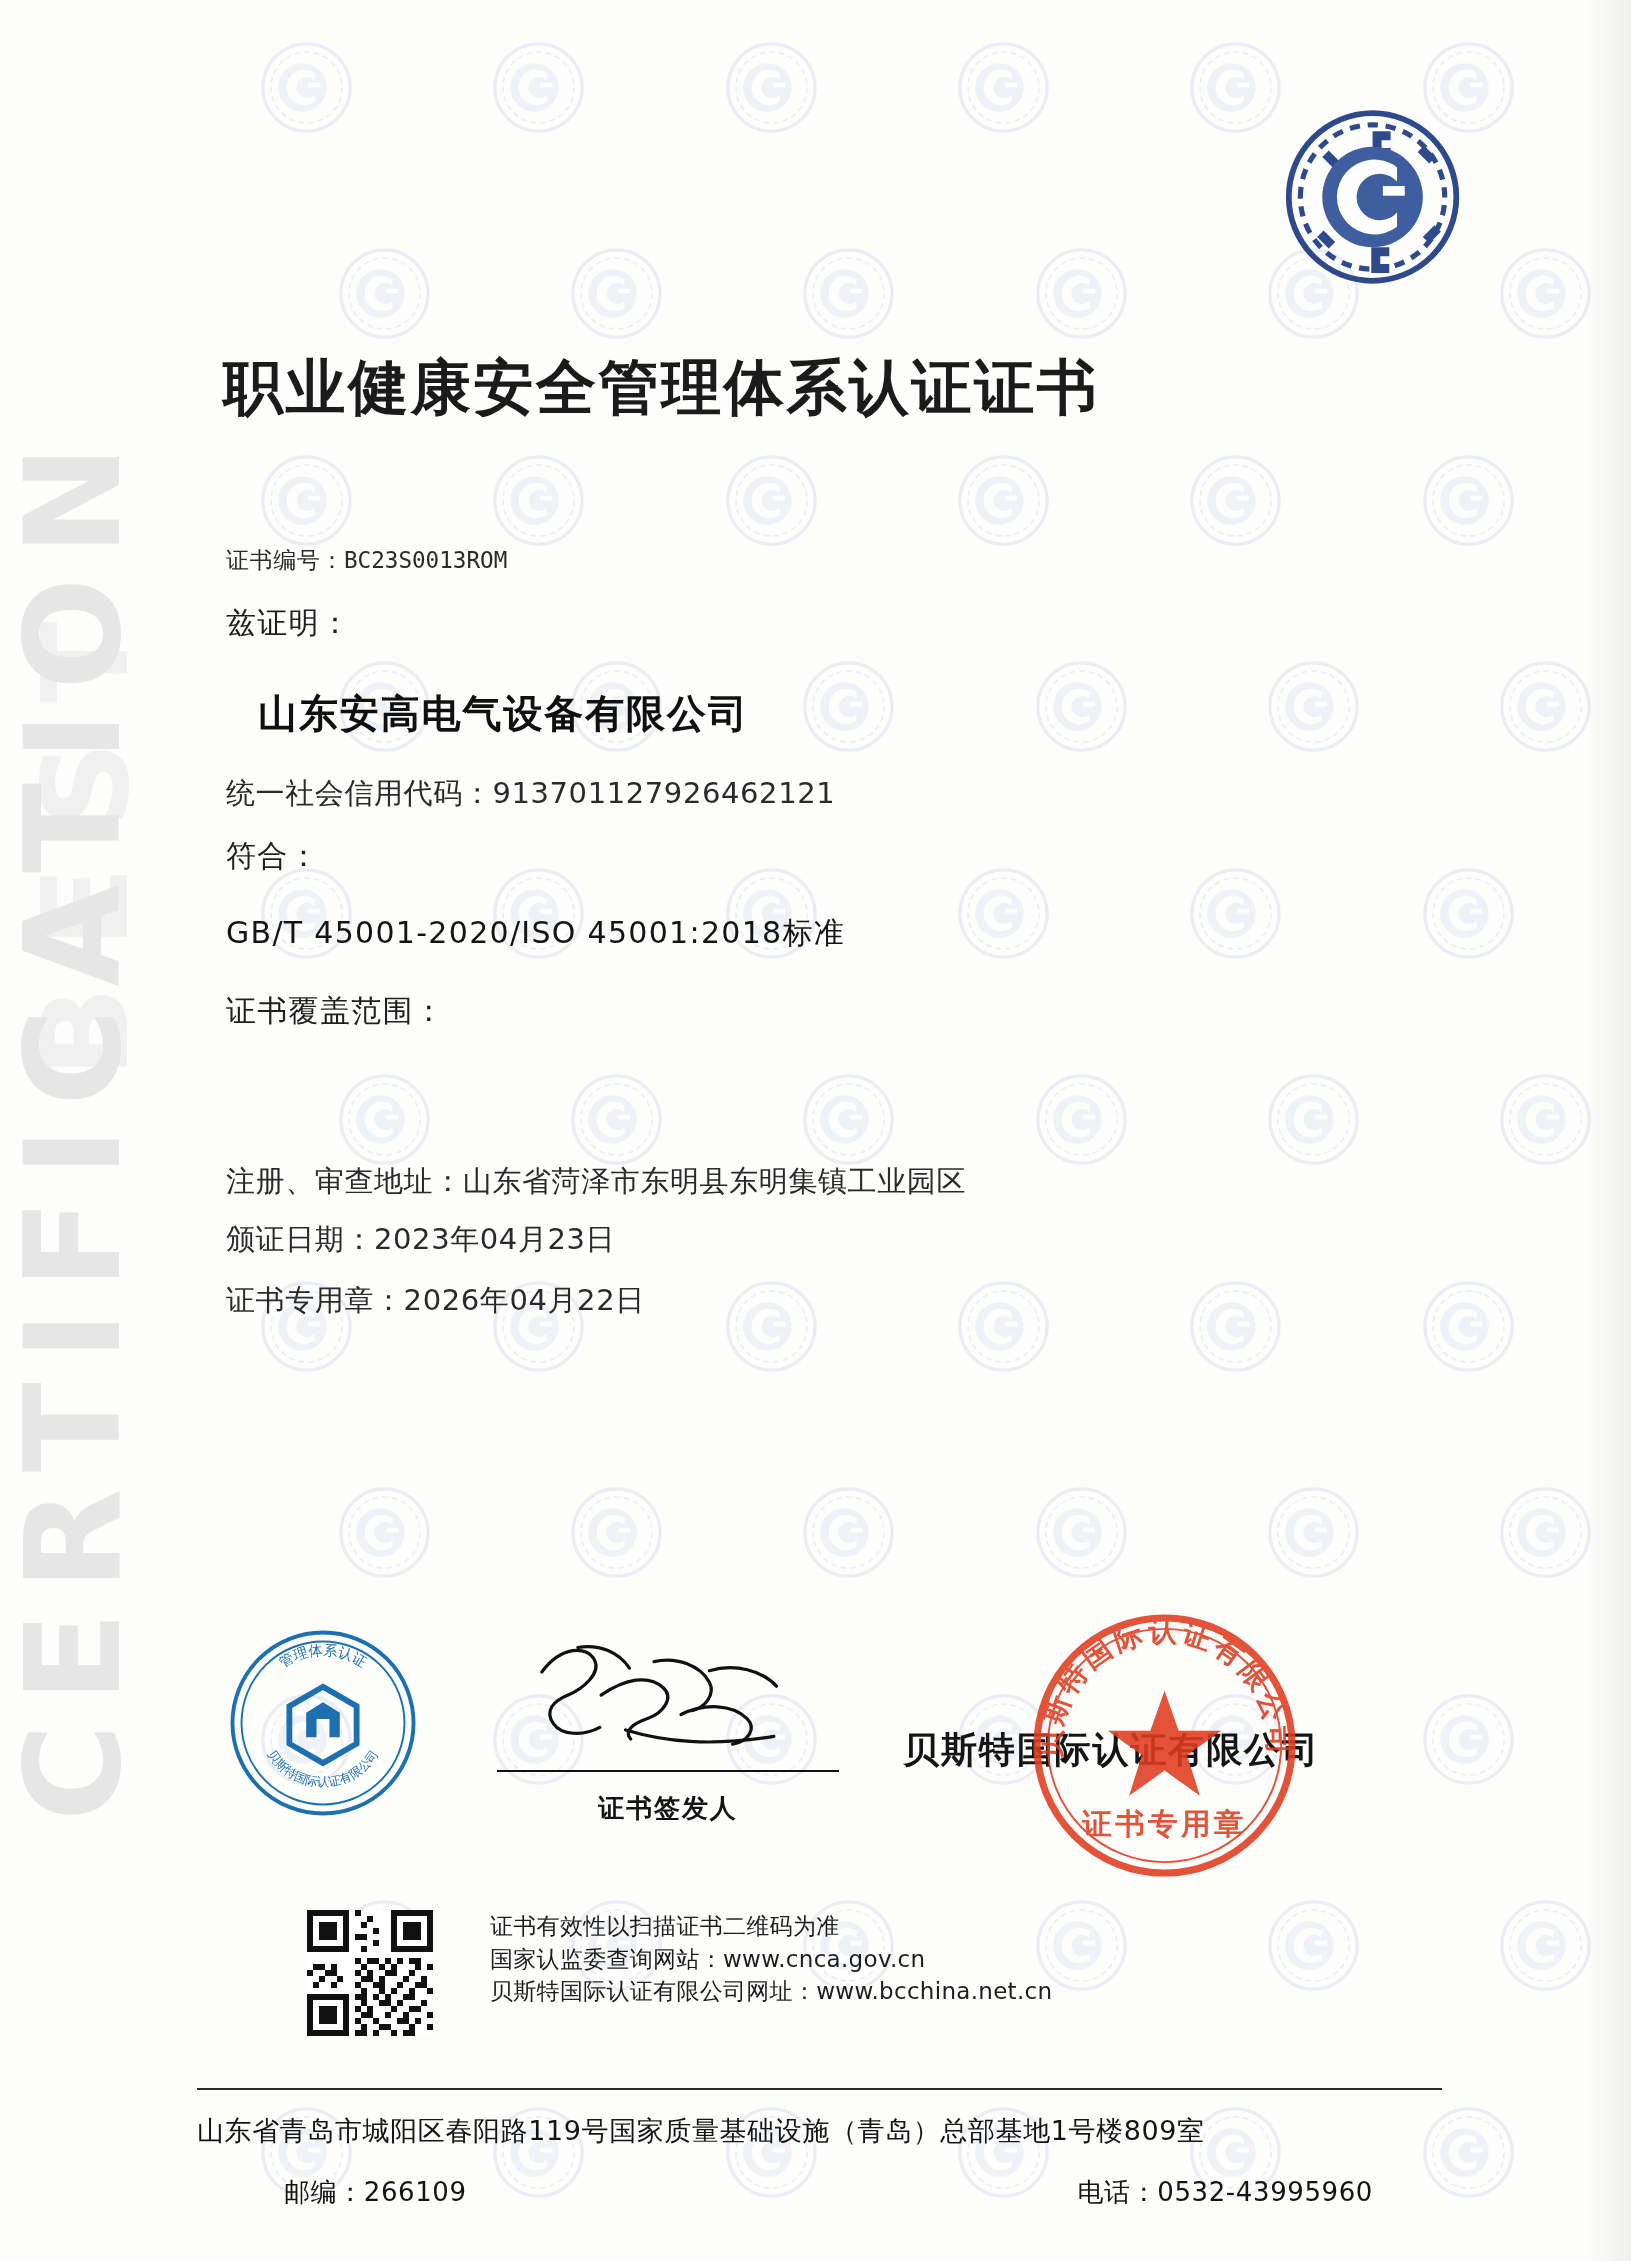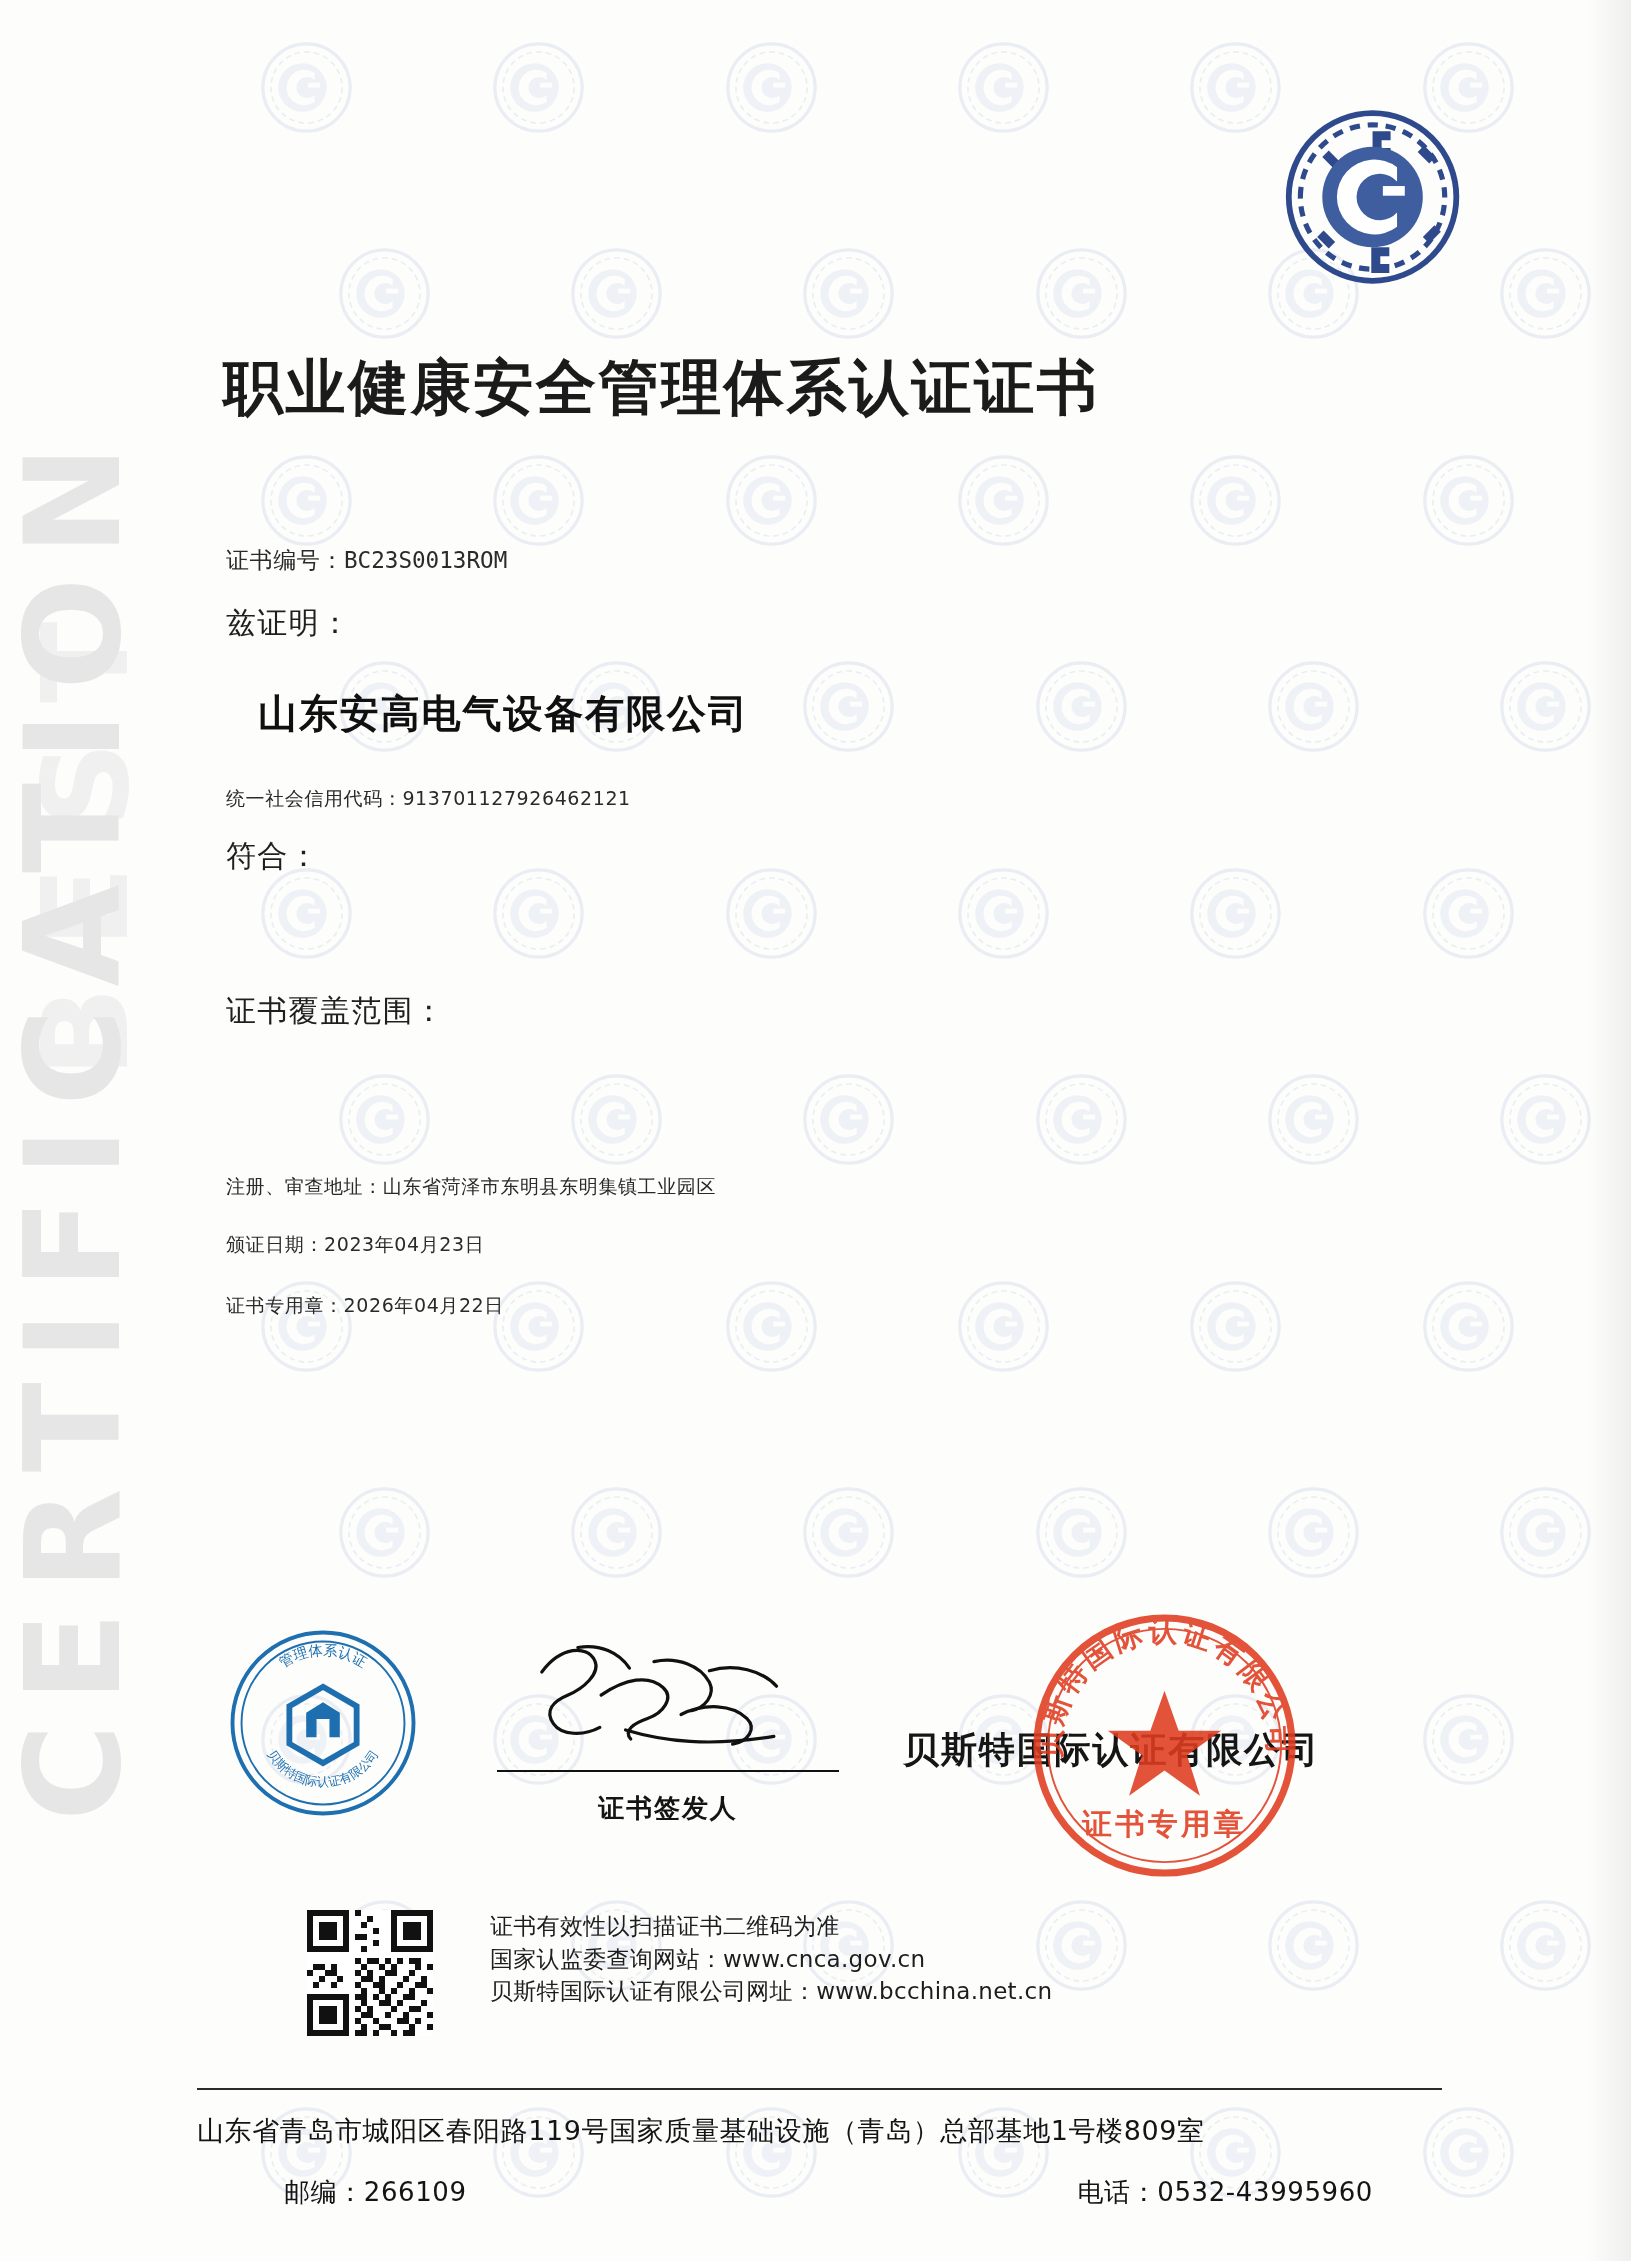--- a/index.html
+++ b/index.html
@@ -126,24 +126,23 @@
     position: absolute;
     left: 226px;
     font-size: 39px;
     font-weight: 700;
     color: #101010;
     letter-spacing: 1.9px;
   }
   .line-small {
     position: absolute;
     left: 226px;
-    font-size: 19px;
+    font-size: 29px;
     color: #2a2a2a;
     letter-spacing: 0.6px;
-    margin-top: 12px;
   }
   .line-mid {
     position: absolute;
     left: 226px;
     font-size: 30px;
     color: #141414;
     letter-spacing: 1.3px;
   }
   .line-scope {
     position: absolute;
@@ -930,20 +929,21 @@
     <div class="title">职业健康安全管理体系认证证书</div>
 
     <div class="cert-no">
       <span>证书编号：</span><span class="val">BC23S0013ROM</span>
     </div>
 
     <div class="line-label y-zizhengming">兹证明：</div>
     <div class="line-strong y-company">山东安高电气设备有限公司</div>
     <div class="line-small y-credit">统一社会信用代码：913701127926462121</div>
     <div class="line-label y-fuhe">符合：</div>
+    <div class="line-mid y-standard">GB/T 45001-2020/ISO 45001:2018标准</div>
     <div class="line-label y-scopelabel">证书覆盖范围：</div>
     <div class="line-small y-address">注册、审查地址：山东省菏泽市东明县东明集镇工业园区</div>
     <div class="line-small y-issue">颁证日期：2023年04月23日</div>
     <div class="line-small y-expire">证书专用章：2026年04月22日</div>
 
     <div class="body-seal">
       <svg viewBox="0 0 300 300" xmlns="http://www.w3.org/2000/svg">
         <circle cx="150" cy="150" r="140" fill="none" stroke="#1d6fb0" stroke-width="6"></circle>
         <circle cx="150" cy="150" r="126" fill="none" stroke="#1d6fb0" stroke-width="3"></circle>
         <path id="topArc" d="M45,150 a105,105 0 0,1 210,0" fill="none"></path>

